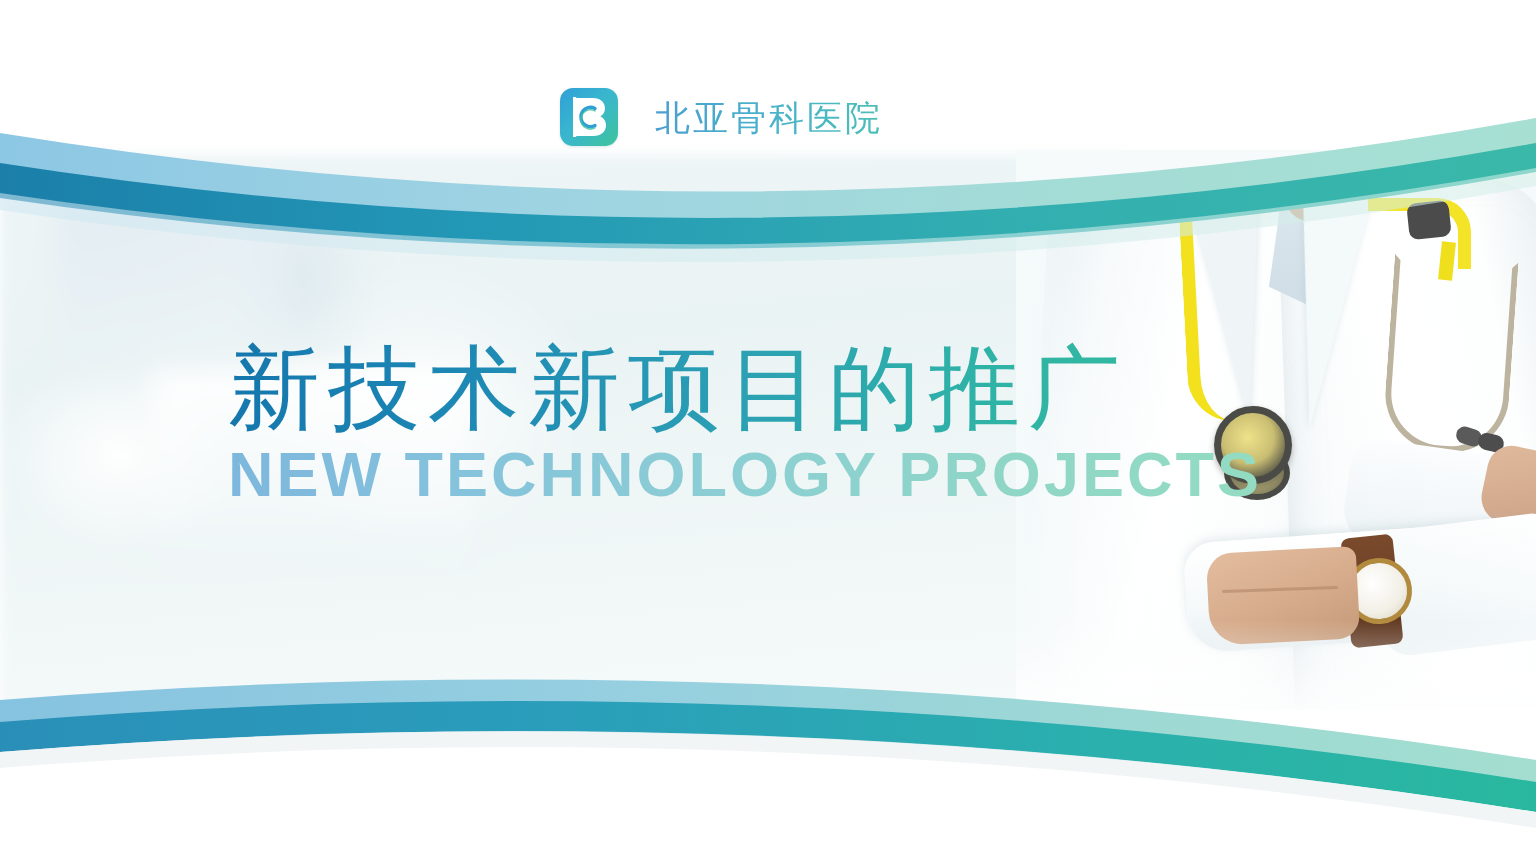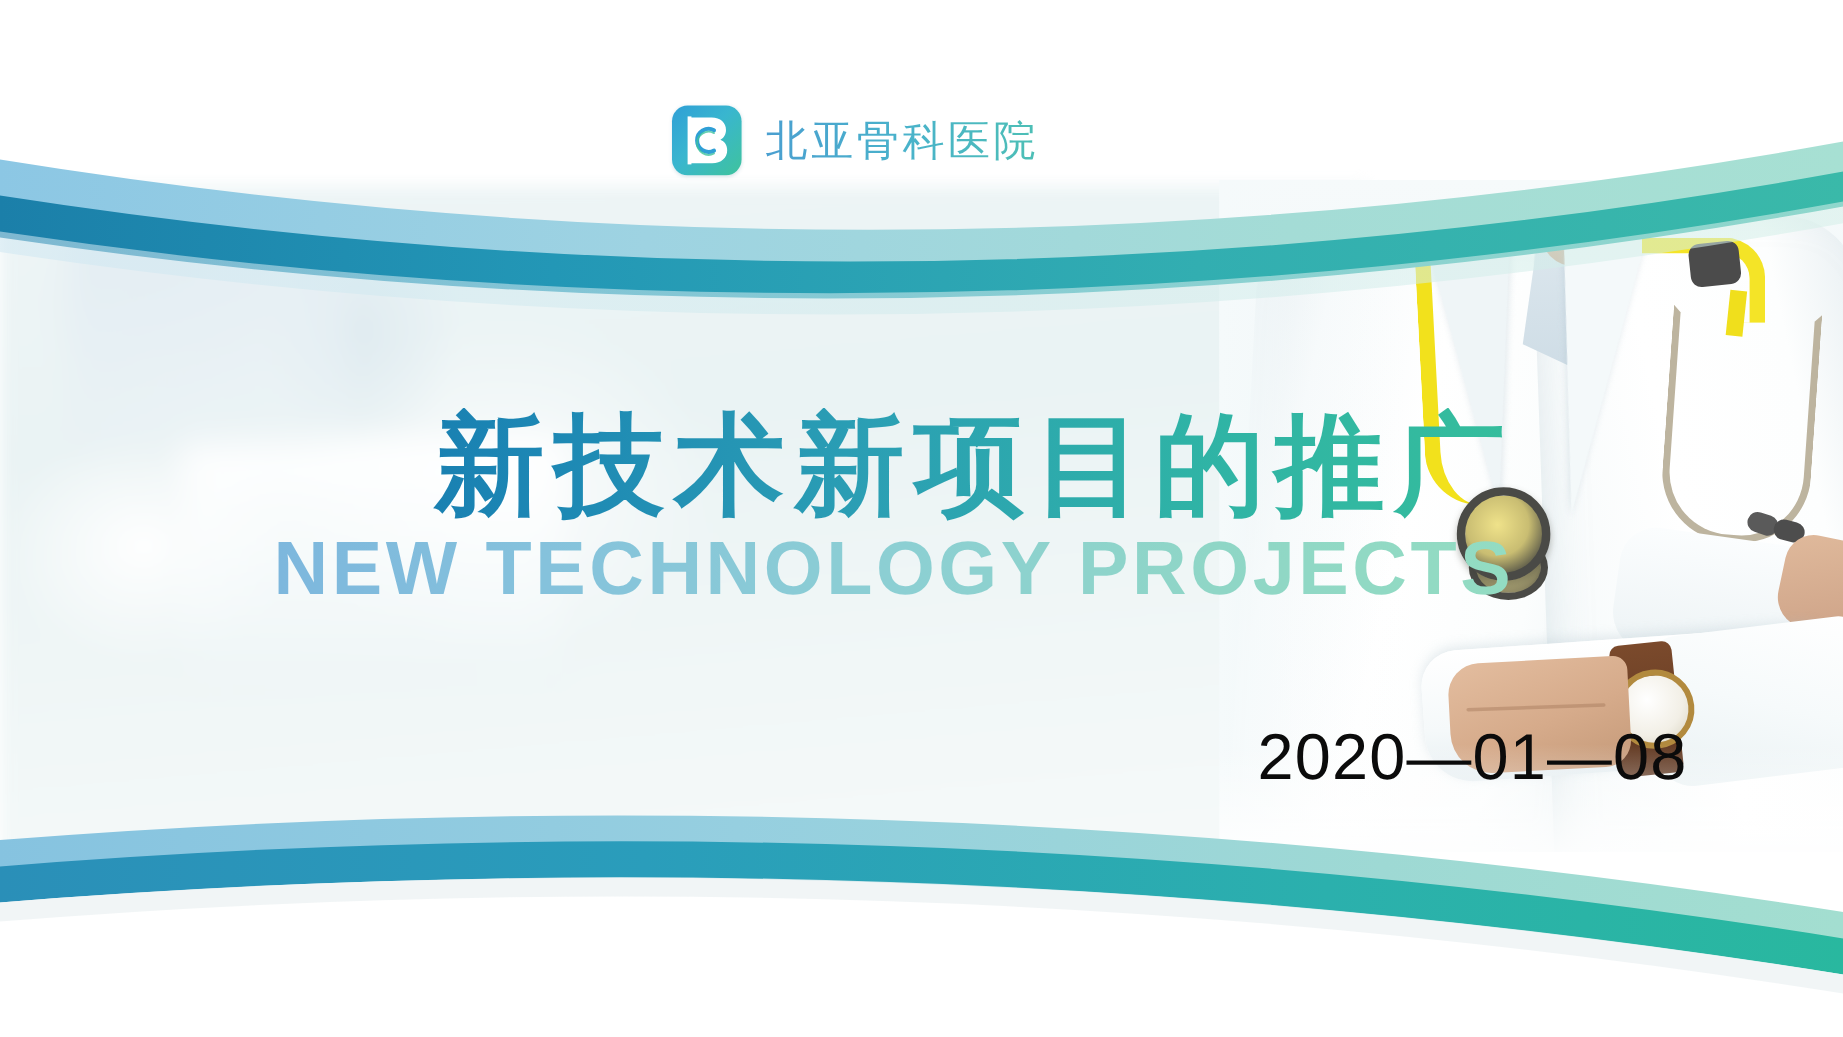--- a/index.html
+++ b/index.html
@@ -283,21 +283,21 @@
     pointer-events: none;
   }
 
   
   .brand {
     position: absolute;
     left: 560px;
     top: 88px;
     display: flex;
     align-items: center;
-    gap: 20px;
+    gap: 37px;
     z-index: 12;
   }
   .brand-mark {
     width: 58px;
     height: 58px;
     border-radius: 13px;
     background: linear-gradient(135deg, #2f9fd6 0%, #39b6cf 45%, #3fc39d 100%);
     position: relative;
     flex: none;
     box-shadow: 0 1px 3px rgba(60,120,150,.18);
@@ -317,29 +317,28 @@
 
   
   .headline {
     position: absolute;
     left: 228px;
     top: 340px;
     z-index: 11;
   }
   .title-cn {
     font-size: 92px;
-    font-weight: 700;
+    font-weight: 400;
     letter-spacing: 8px;
     line-height: 1.05;
     white-space: nowrap;
     background: linear-gradient(90deg, #1577ad 0%, #1c86b4 20%, #2b9fb4 48%, #2fb3a6 74%, #35bd9c 100%);
     -webkit-background-clip: text;
     background-clip: text;
     color: transparent;
-    text-align: right;
   }
   .title-en {
     margin-top: 4px;
     font-size: 63px;
     font-weight: 700;
     letter-spacing: 3px;
     line-height: 1.05;
     white-space: nowrap;
     background: linear-gradient(90deg, #7db7dd 0%, #85c2dc 22%, #8ccfd3 50%, #8fd6c6 76%, #93dcc2 100%);
     -webkit-background-clip: text;
@@ -452,15 +451,14 @@
       </svg>
     </div>
     <div class="brand-name">北亚骨科医院</div>
   </div>
 
   <div class="headline">
     <div class="title-cn">新技术新项目的推广</div>
     <div class="title-en">NEW  TECHNOLOGY PROJECTS</div>
   </div>
 
-  <div class="date">2020—01—08</div>
 
 </div>
 
 </body></html>

